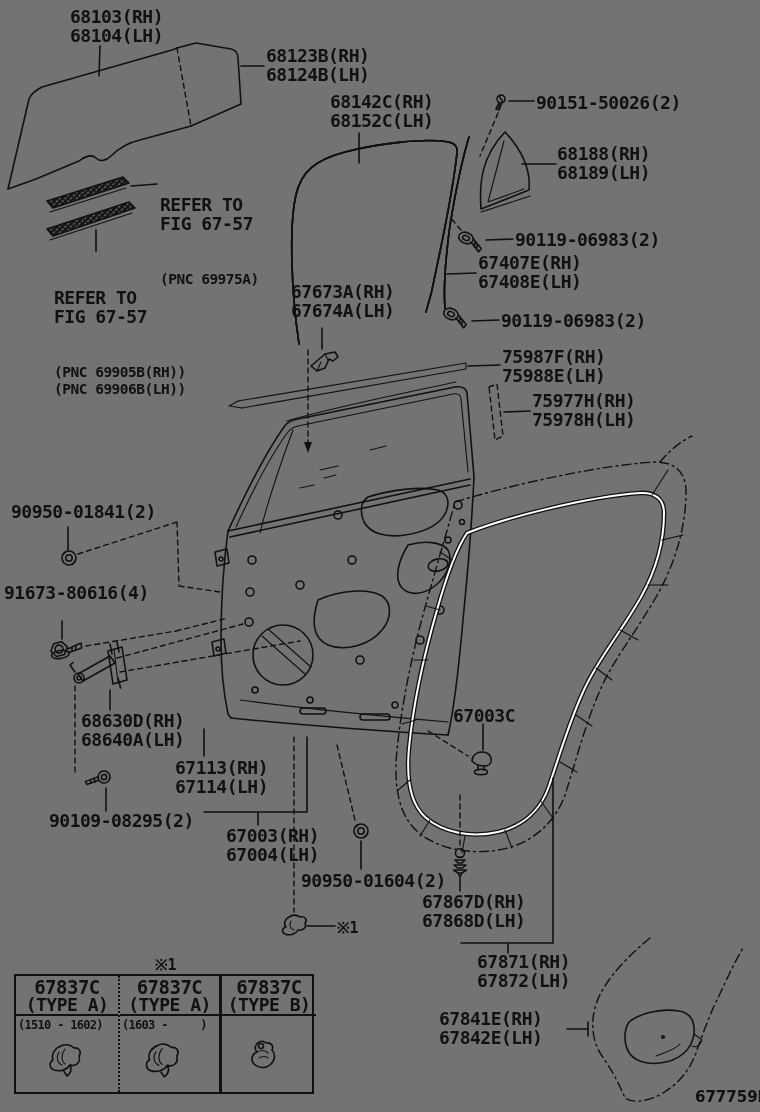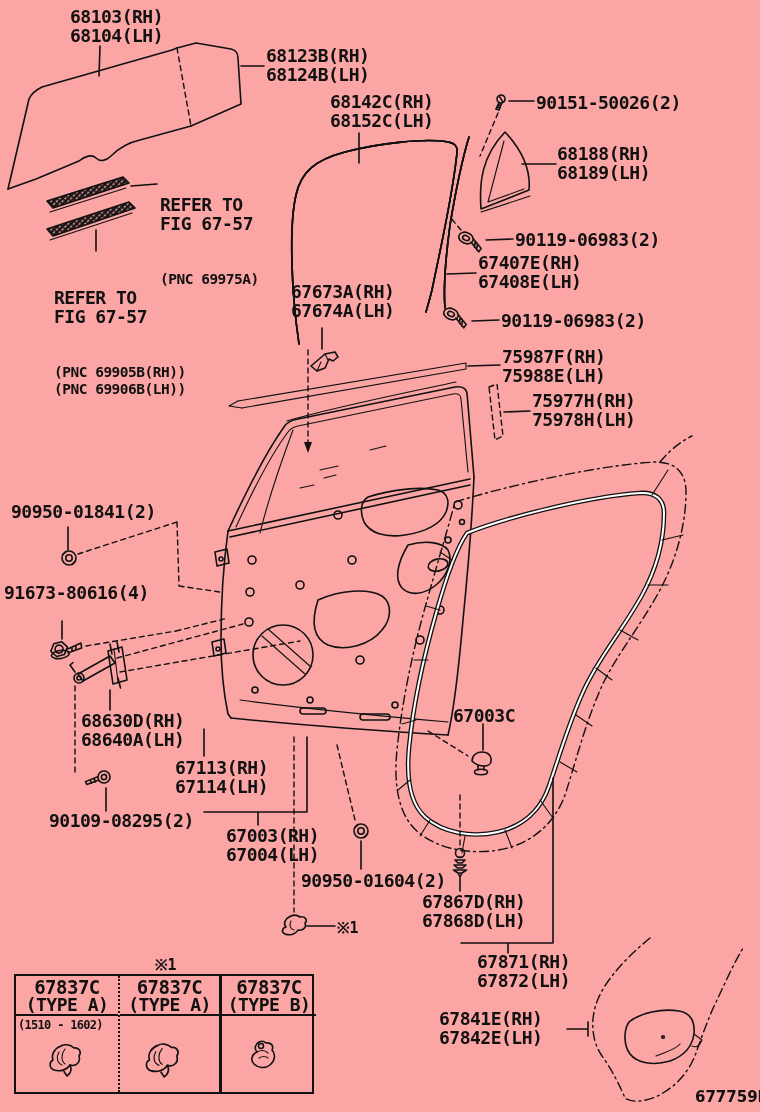--- a/index.html
+++ b/index.html
@@ -1,16 +1,16 @@
 <!DOCTYPE html>
 <html><head>
 <meta charset="utf-8">
 <style>
   html,body{margin:0;padding:0;background:#fff;}
-  .stage{position:relative;width:760px;height:1112px;background:#fca5a5;overflow:hidden;
+  .stage{position:relative;width:760px;height:1112px;background:#737373;overflow:hidden;
          font-family:"DejaVu Sans Mono","Liberation Mono",monospace;color:#111;}
   .stage svg{position:absolute;left:0;top:0;z-index:1;}
   .lbl{position:absolute;z-index:2;font-weight:bold;font-size:18px;line-height:19px;
        letter-spacing:-0.5px;white-space:pre;color:#111;}
   .note{position:absolute;z-index:2;font-weight:bold;font-size:18px;line-height:19px;
         letter-spacing:-0.5px;white-space:pre;color:#111;}
   .note .pnc{font-size:14.5px;line-height:17px;text-align:right;}
   .star{position:absolute;z-index:2;font-weight:bold;font-size:15px;color:#111;}
   .code{position:absolute;z-index:2;font-size:15px;font-weight:bold;
         font-family:"DejaVu Sans","Liberation Sans",sans-serif;color:#111;}
@@ -326,20 +326,23 @@
     </div>
     <div class="pbody">
       <div class="range">(1510 - 1602)</div>
     </div>
   </div>
   <div class="pcol c2">
     <div class="phead">
       <div class="pn">67837C</div>
       <div class="tp">(TYPE A)</div>
     </div>
+    <div class="pbody">
+      <div class="range">(1603 -     )</div>
+    </div>
   </div>
   <div class="pcol c3">
     <div class="phead">
       <div class="pn">67837C</div>
       <div class="tp">(TYPE B)</div>
     </div>
   </div>
 </div>
 
 </div>

